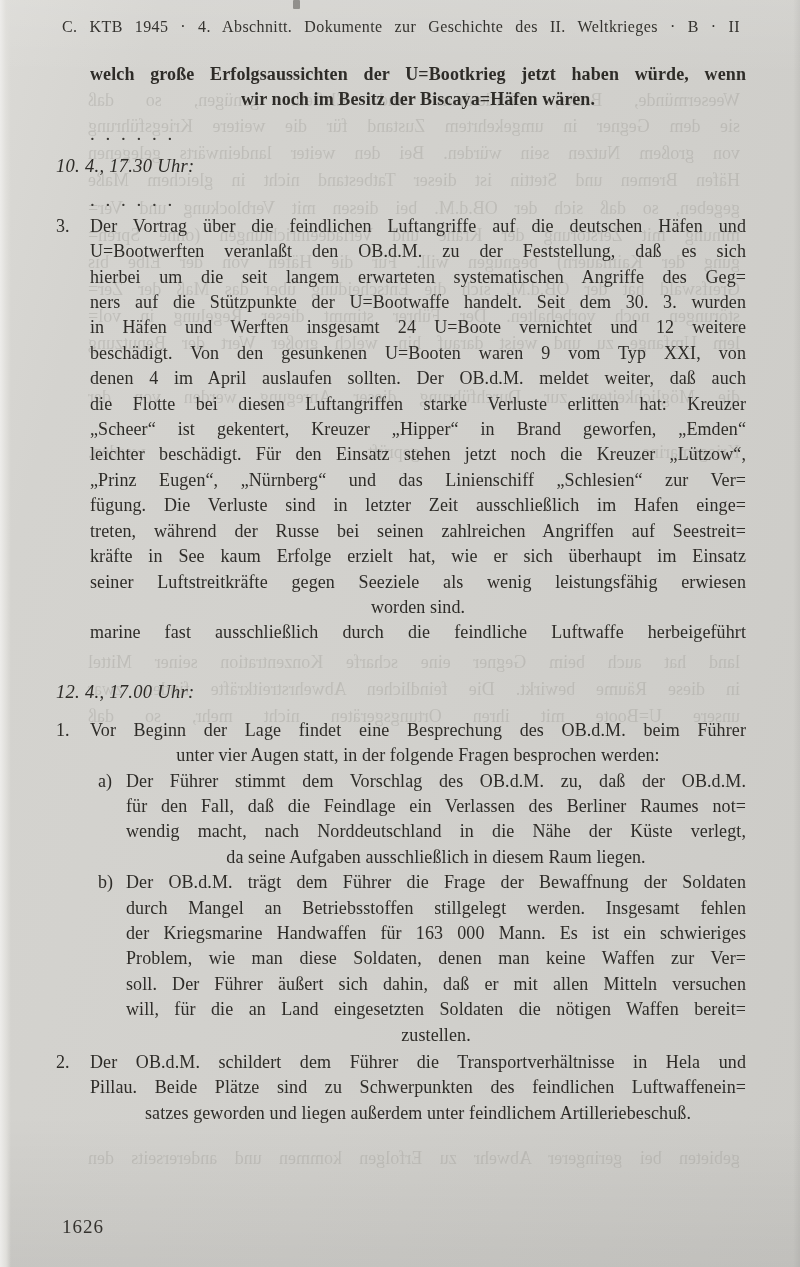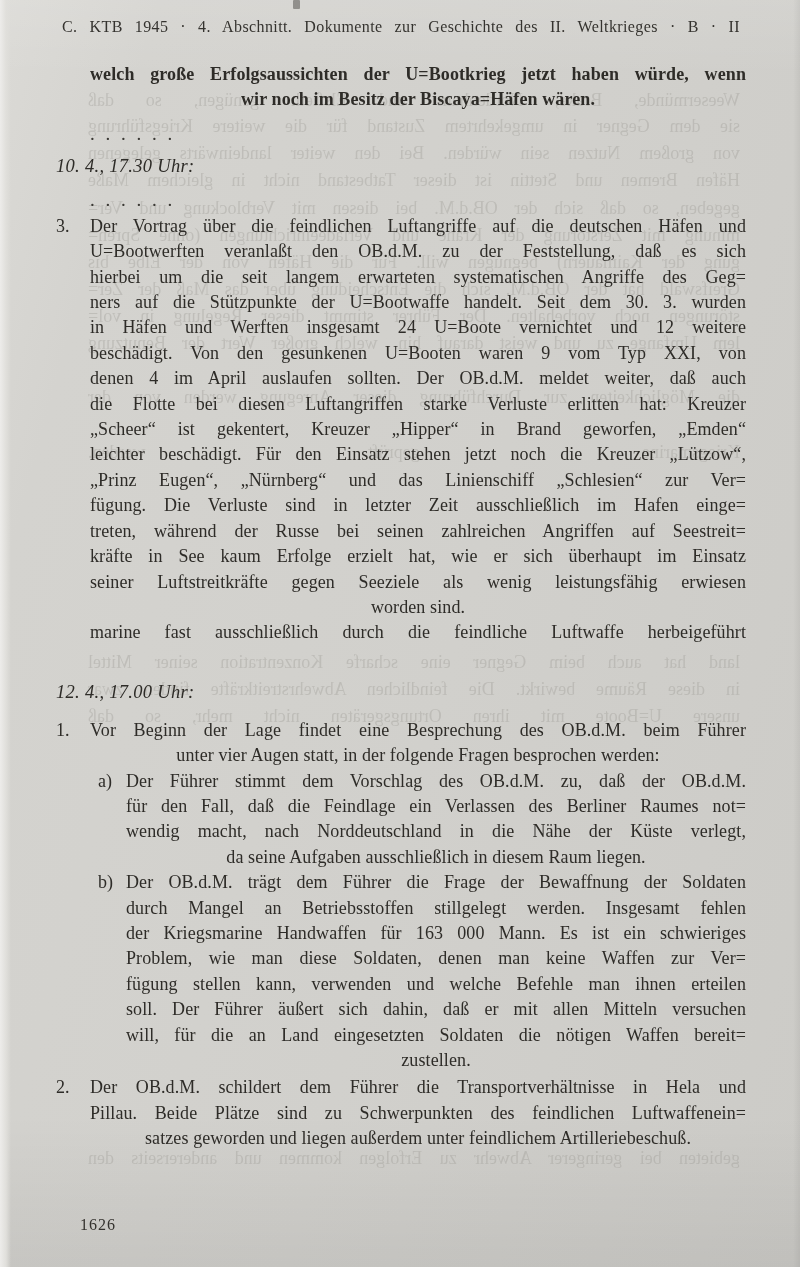--- a/index.html
+++ b/index.html
@@ -56,21 +56,21 @@
   .dots{padding-left:34px;margin-top:8px;font-size:19px;letter-spacing:3px;
     line-height:25px;color:#3b3935;}
   .time{margin-top:7px;margin-bottom:3px;font-style:italic;font-size:18.5px;
     line-height:26px;letter-spacing:.3px;}
   .time.second{margin-top:33px;margin-bottom:13px;}
   .item{position:relative;padding-left:34px;margin-top:2px;}
   .item .marker{position:absolute;left:0;top:0;width:30px;line-height:25.4px;}
   .subitem{position:relative;padding-left:70px;}
   .subitem .marker{position:absolute;left:42px;top:0;width:26px;line-height:25.4px;}
 
-  .page-number{position:absolute;left:80px;top:1216px;font-size:16px;
+  .page-number{position:absolute;left:62px;top:1216px;font-size:19px;
     letter-spacing:1px;color:#34322e;}
 </style>
 </head>
 <body>
 
 <div class="page">
   <div class="edge-left"></div>
   <div class="edge-right"></div>
   <div class="scan-artifact"></div>
 
@@ -135,21 +135,20 @@
           <div class="line j">für den Fall, daß die Feindlage ein Verlassen des Berliner Raumes not=</div>
           <div class="line j">wendig macht, nach Norddeutschland in die Nähe der Küste verlegt,</div>
           <div class="line">da seine Aufgaben ausschließlich in diesem Raum liegen.</div>
         </div>
         <div class="block subitem">
           <span class="marker">b)</span>
           <div class="line j">Der OB.d.M. trägt dem Führer die Frage der Bewaffnung der Soldaten</div>
           <div class="line j">durch Mangel an Betriebsstoffen stillgelegt werden. Insgesamt fehlen</div>
           <div class="line j">der Kriegsmarine Handwaffen für 163 000 Mann. Es ist ein schwieriges</div>
           <div class="line j">Problem, wie man diese Soldaten, denen man keine Waffen zur Ver=</div>
-          <div class="line j">fügung stellen kann, verwenden und welche Befehle man ihnen erteilen</div>
           <div class="line j">soll. Der Führer äußert sich dahin, daß er mit allen Mitteln versuchen</div>
           <div class="line j">will, für die an Land eingesetzten Soldaten die nötigen Waffen bereit=</div>
           <div class="line">zustellen.</div>
         </div>
         <div class="block item">
           <span class="marker">2.</span>
           <div class="line j">Der OB.d.M. schildert dem Führer die Transportverhältnisse in Hela und</div>
           <div class="line j">Pillau. Beide Plätze sind zu Schwerpunkten des feindlichen Luftwaffenein=</div>
           <div class="line">satzes geworden und liegen außerdem unter feindlichem Artilleriebeschuß.</div>
         </div>

